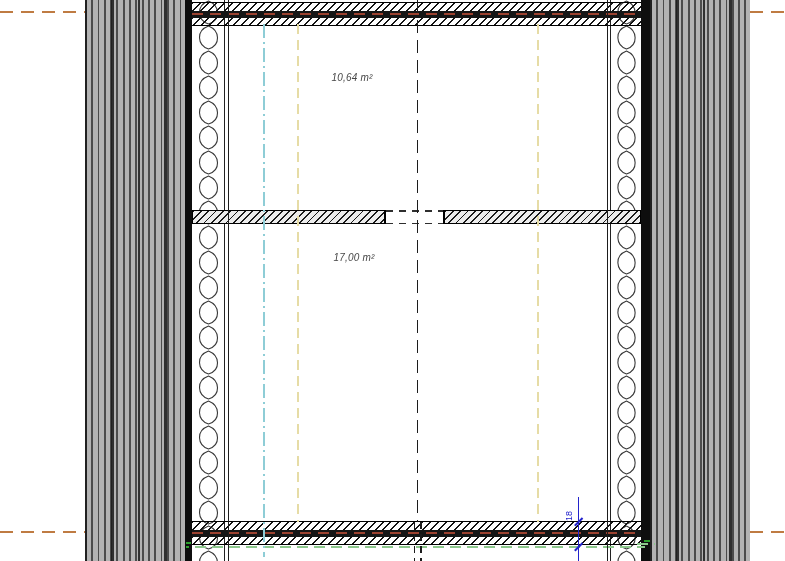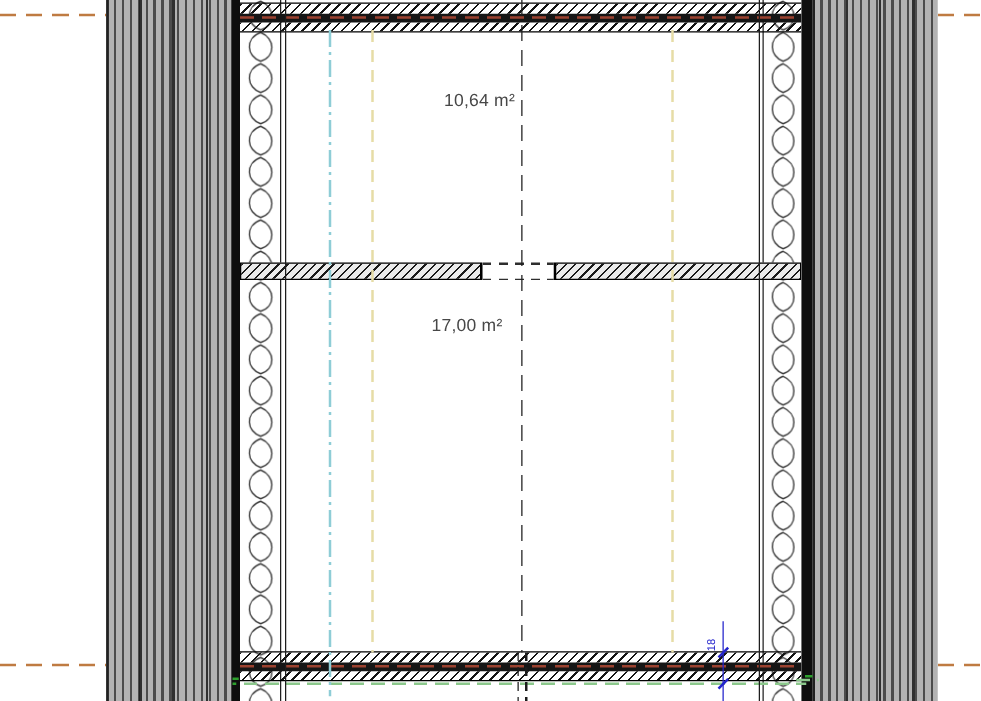--- a/index.html
+++ b/index.html
@@ -83,21 +83,21 @@
   
   .dim-line{width:1.5px;background:#2323cc;}
   .dim-tick{width:11px;height:1.5px;background:#2323cc;transform:rotate(-45deg);}
   .dim-text{
     width:16px;height:26px;color:#2323cc;font-size:9px;line-height:16px;
     writing-mode:vertical-rl;transform:rotate(180deg);text-align:left;
   }
 
   
   .room-label{
-    width:120px;text-align:right;color:#474747;font-size:14px;letter-spacing:.2px;
+    width:120px;text-align:center;color:#474747;font-size:10px;letter-spacing:.2px;font-style:italic;
   }
 </style>
 </head>
 <body>
 
 <div id="canvas">
 
   <div class="ref-dash" style="left:0;top:11px;width:85px;"></div>
   <div class="ref-dash" style="left:750px;top:11px;width:35px;"></div>
   <div class="ref-dash" style="left:0;top:531px;width:85px;"></div>
@@ -166,15 +166,15 @@
   <div class="green-dash" style="left:637px;top:543px;width:18px;"></div>
   <div class="green-mark" style="left:644px;top:540px;width:6px;height:2px;"></div>
 
   <div class="dim-line" style="left:577.5px;top:497px;height:64px;"></div>
   <div class="dim-tick" style="left:572.5px;top:521px;"></div>
   <div class="dim-tick" style="left:572.5px;top:545.5px;"></div>
   <div class="dim-text" style="left:561px;top:495px;">18</div>
   <div class="dim-text" style="left:561px;top:548px;">18</div>
 
   <div class="room-label" style="left:292px;top:72px;">10,64 m²</div>
-  <div class="room-label" style="left:282px;top:252px;">17,00 m²</div>
+  <div class="room-label" style="left:294px;top:252px;">17,00 m²</div>
 
 </div>
 
 </body></html>

